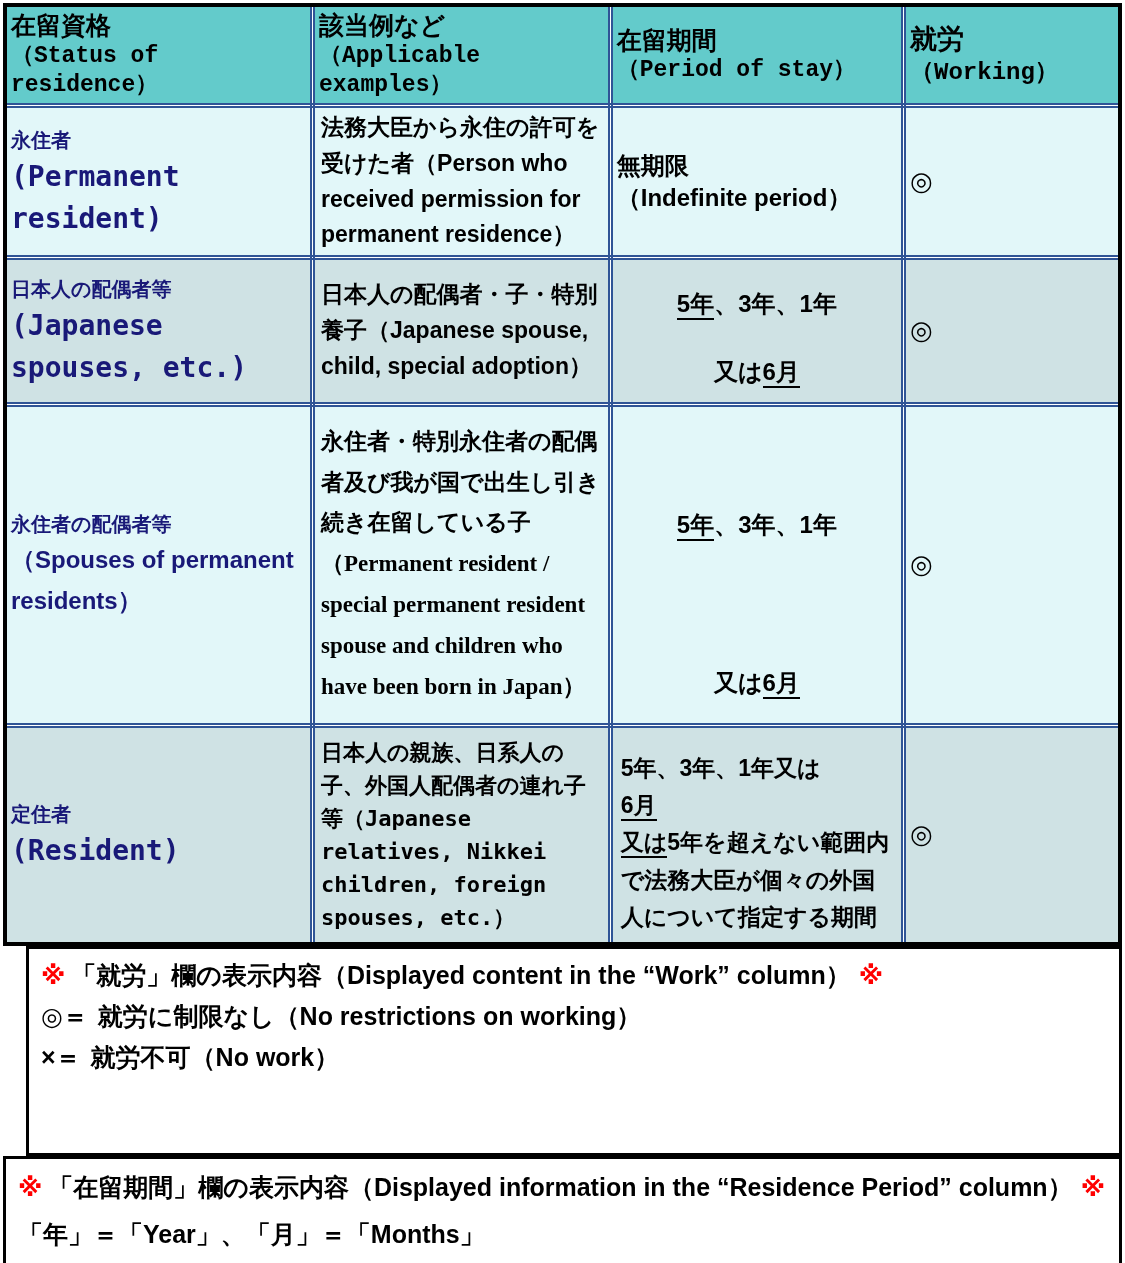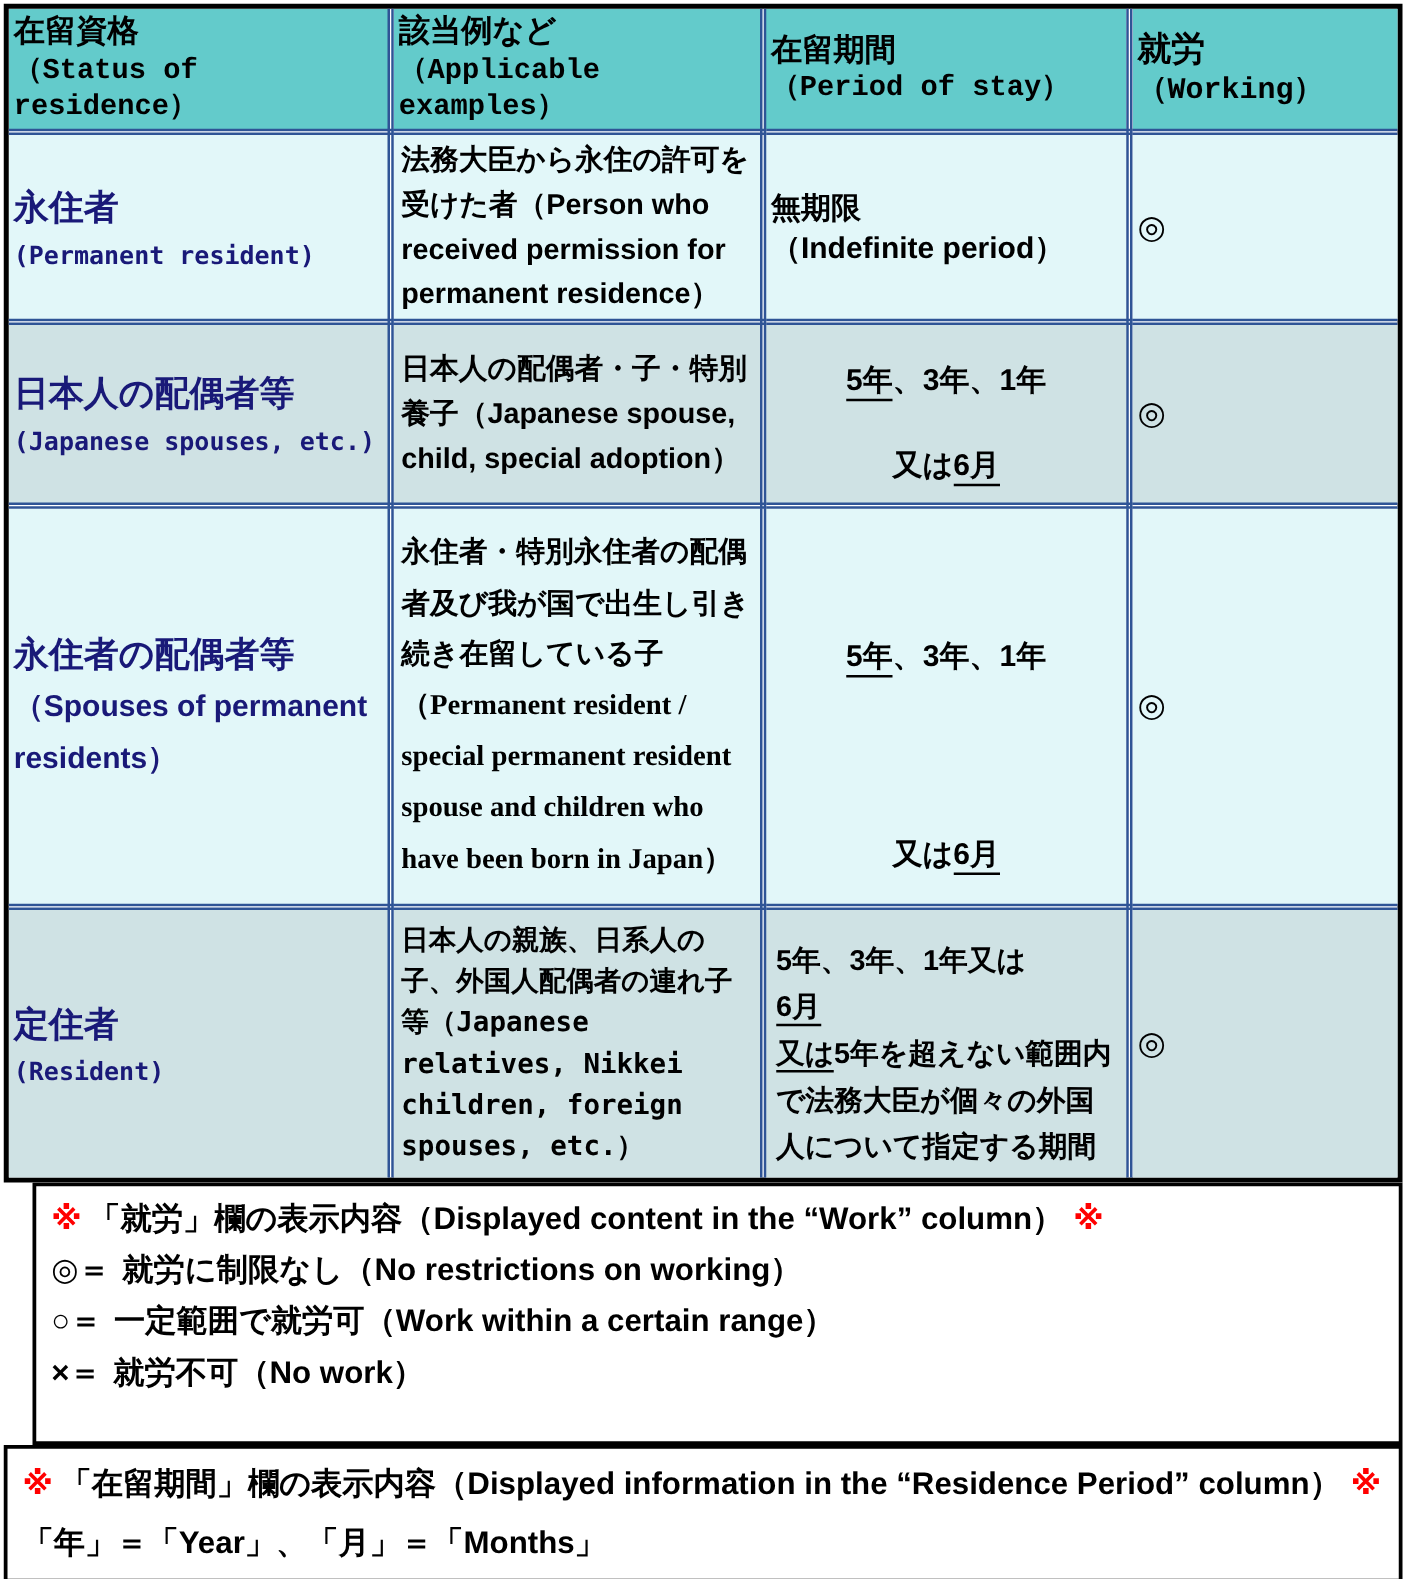--- a/index.html
+++ b/index.html
@@ -38,22 +38,22 @@
   th.big .en{font-size:24px;}
 
   tr.light td{background:var(--row-light);}
   tr.dark td{background:var(--row-dark);}
   tr.r1 td{height:135px;}
   tr.r2 td{height:144px;}
   tr.r3 td{height:320px;}
   tr.r4 td{height:203px;}
 
   td.status{color:var(--navy-text);}
-  td.status .ja{font-size:28px;line-height:1.6;}
-  td.status .en{font-size:20px;line-height:1.5;}
+  td.status .ja{font-size:20px;line-height:1.6;}
+  td.status .en{font-size:28px;line-height:1.5;}
   .mono{font-family:"DejaVu Sans Mono","Liberation Mono",monospace;}
   tr.r3 td.status .en{font-size:24px;line-height:1.7;font-family:"Liberation Sans","DejaVu Sans",sans-serif;}
 
   td.examples{font-size:23px;line-height:1.55;padding:2px 6px;}
   tr.r3 td.examples{line-height:1.78;font-family:Liberation Serif, serif;}
   tr.r4 td.examples{font-size:22px;line-height:1.5;}
 
   td.period{font-size:24px;}
   .pflex{display:flex;flex-direction:column;justify-content:space-between;align-items:center;}
   .pflex.g2{height:138px;padding:26px 0 12px;}
@@ -172,23 +172,20 @@
   </div>
 
   <div class="note-box b1">
     <div class="note-line">
       <span class="star lead">※</span><span>「就労」欄の表示内容（Displayed content in the “Work” column）</span><span class="star trail">※</span>
     </div>
     <div class="note-line">
       <span class="sym">◎＝</span><span>就労に制限なし（No restrictions on working）</span>
     </div>
     <div class="note-line">
-      <span class="sym">○＝</span><span>一定範囲で就労可（Work within a certain range）</span>
-    </div>
-    <div class="note-line">
       <span class="sym">×＝</span><span>就労不可（No work）</span>
     </div>
   </div>
 
   <div class="note-box b2">
     <div class="note-line">
       <span class="star lead">※</span><span>「在留期間」欄の表示内容（Displayed information in the “Residence Period” column）</span><span class="star trail">※</span>
     </div>
     <div class="note-line">「年」＝「Year」、「月」＝「Months」</div>
   </div>

